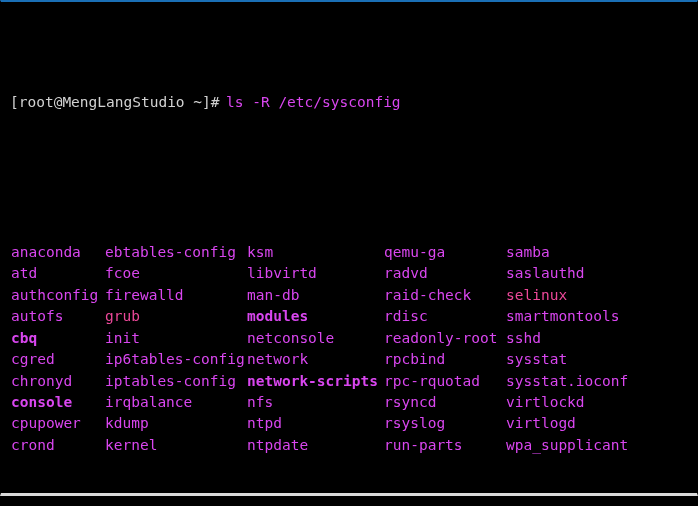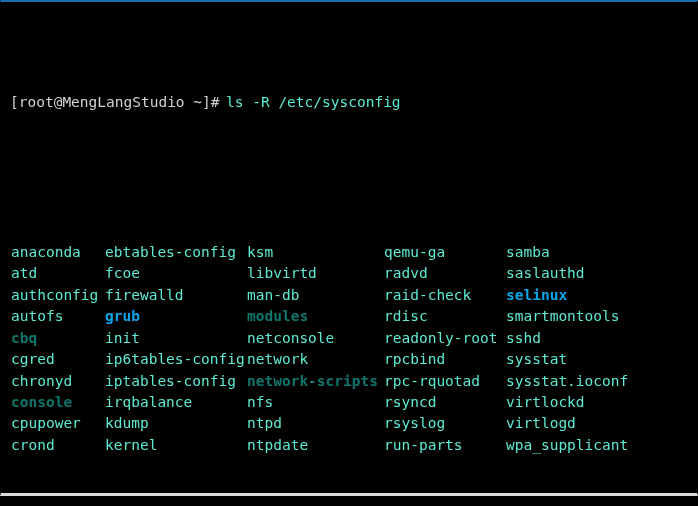--- a/index.html
+++ b/index.html
@@ -48,23 +48,23 @@
     white-space: pre;
   }
 
   .cell {
     position: absolute;
     top: 0;
     white-space: pre;
   }
 
   
-  .c-default { color: #5eead4; text-align: center; }
-  .c-blue    { color: #0f766e; font-weight: bold; }
-  .c-cyan    { color: #0ea5e9; font-weight: bold; }
+  .c-default { color: #d946ef; text-align: center; }
+  .c-blue    { color: #d946ef; font-weight: bold; }
+  .c-cyan    { color: #ec4899; font-weight: normal; }
   .c-prompt  { color: #d2d2d2; }
 </style>
 </head>
 <body>
 
 <div id="terminal-window">
   <div id="terminal-screen">
 
     
     <div class="line">

